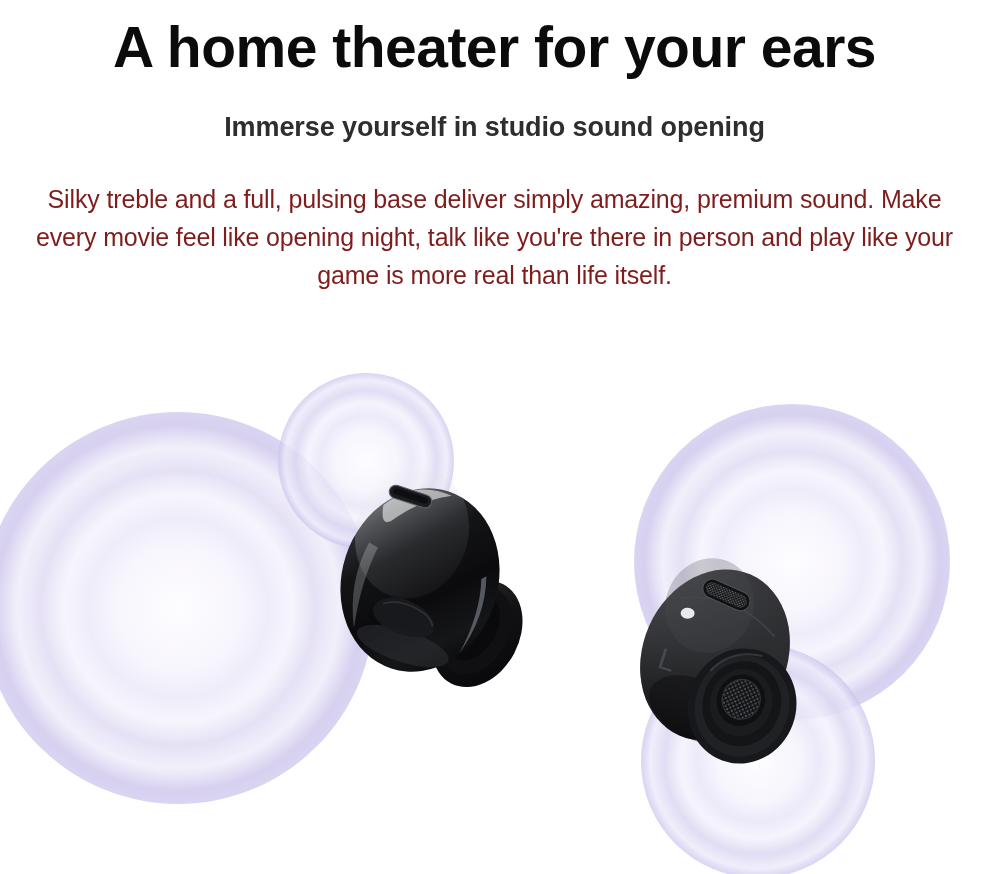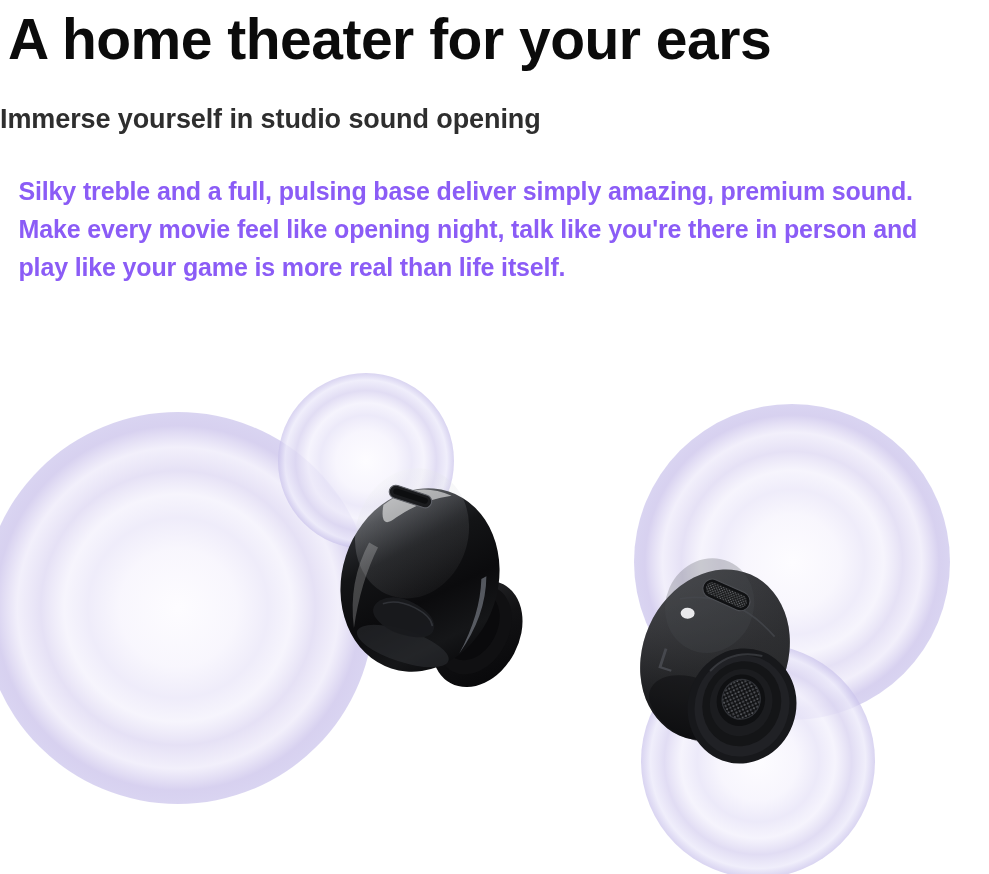--- a/index.html
+++ b/index.html
@@ -20,22 +20,23 @@
     background: #ffffff;
     overflow: hidden;
   }
 
   
   .text-block {
     position: absolute;
     top: 0;
     left: 0;
     width: 989px;
-    padding-top: 4px;
+    padding-top: 12px;
     box-sizing: border-box;
+    text-align: center;
     z-index: 5;
   }
 
   .headline {
     margin: 0;
     padding: 0 8px;
     font-size: 57px;
     line-height: 70px;
     font-weight: 700;
     letter-spacing: -0.5px;
@@ -52,22 +53,22 @@
     color: #2e2e2e;
     letter-spacing: -0.1px;
   }
 
   .body-copy {
     margin: 0 auto;
     padding-top: 36px;
     width: 952px;
     font-size: 25px;
     line-height: 38px;
-    font-weight: 700;
-    color: #8b5cf6;
+    font-weight: 400;
+    color: #7f1d1d;
     letter-spacing: -0.15px;
   }
 
   
   .hero {
     position: absolute;
     left: 0;
     top: 0;
     width: 989px;
     height: 874px;

